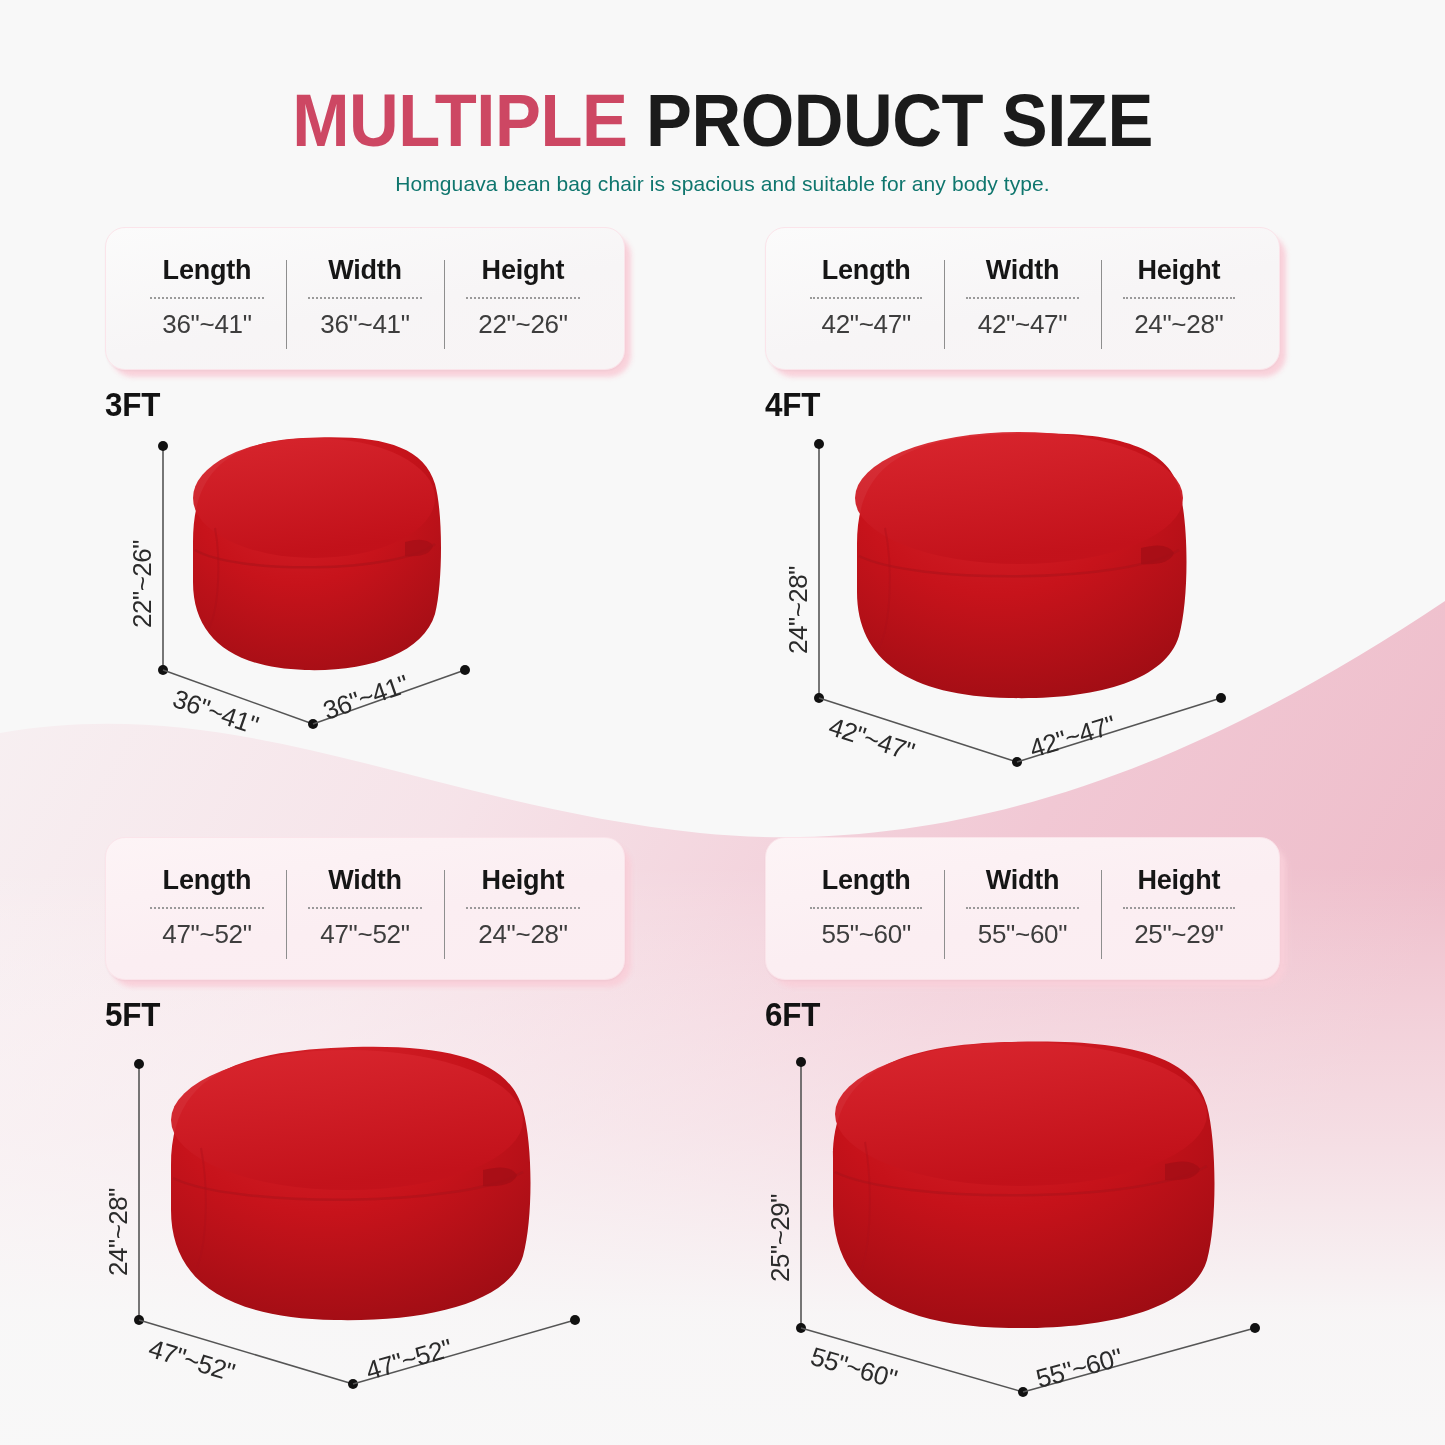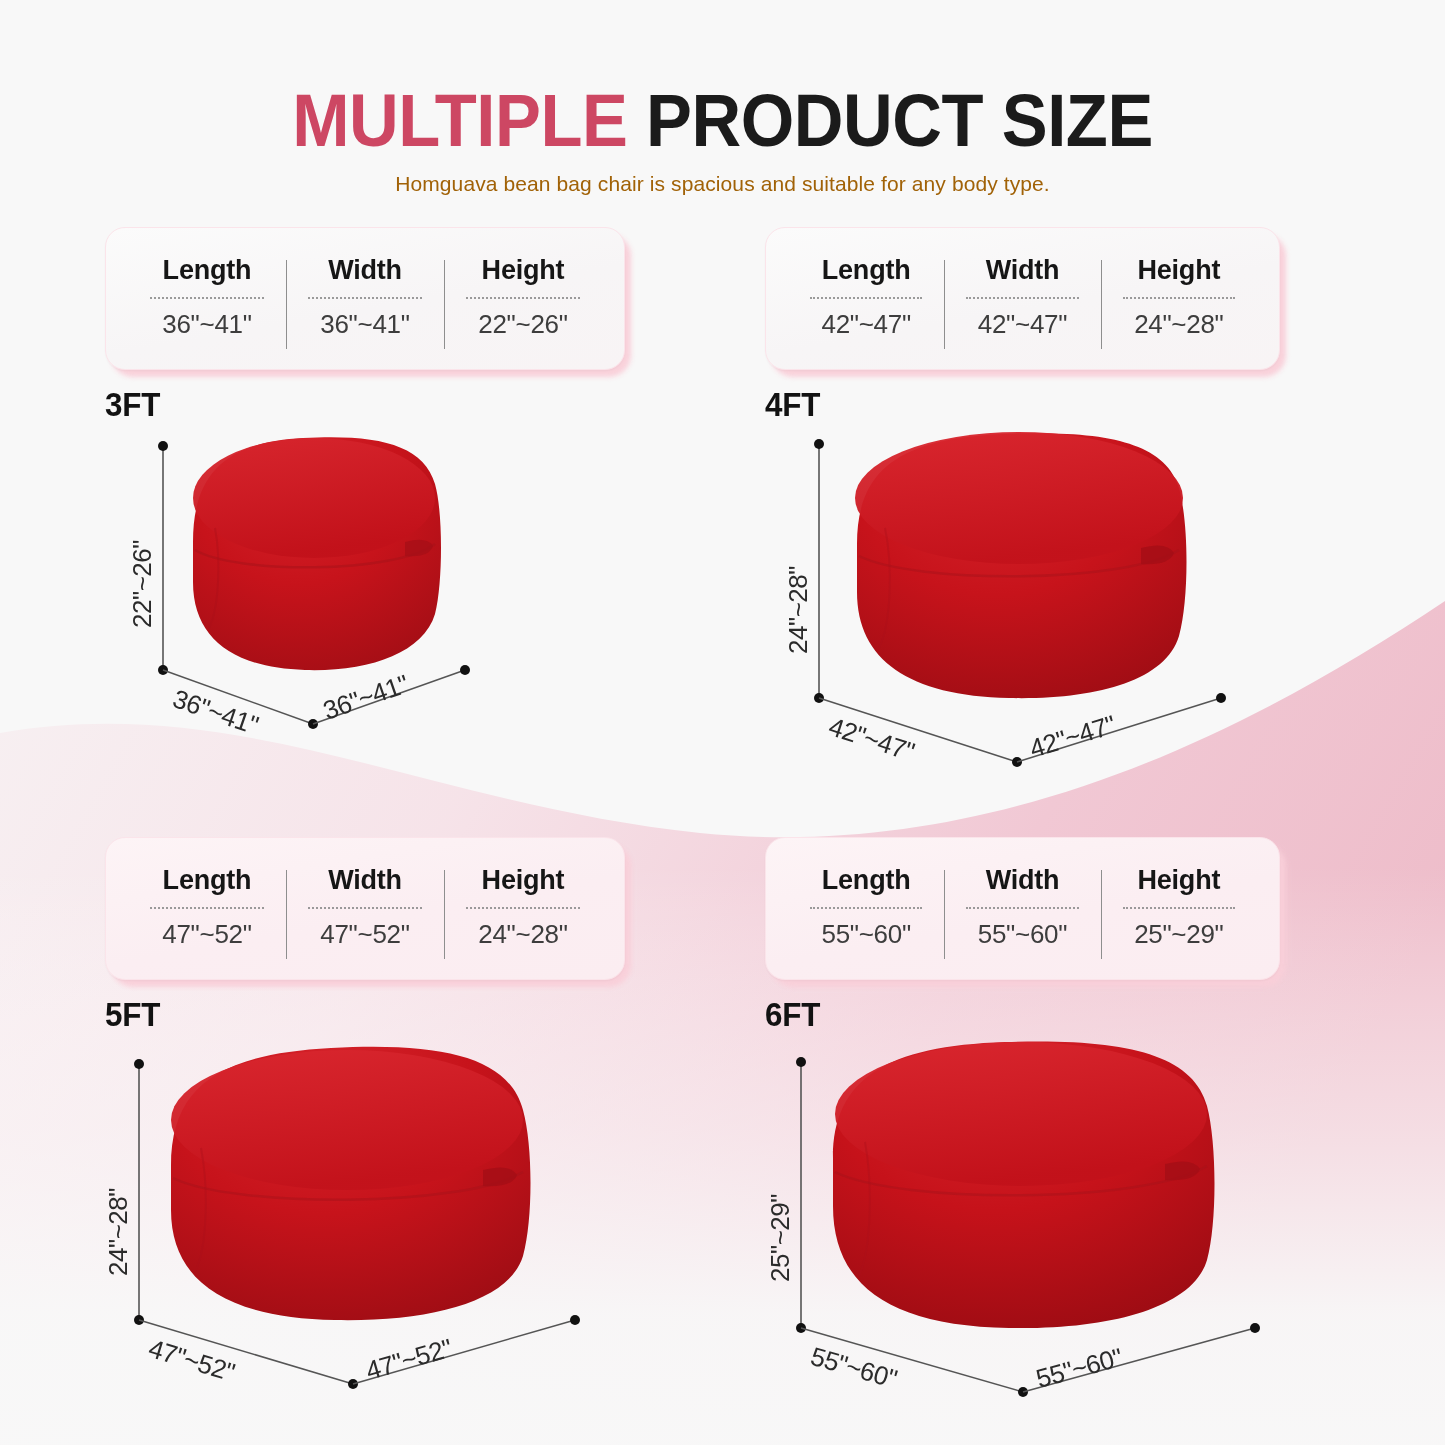--- a/index.html
+++ b/index.html
@@ -39,21 +39,21 @@
     line-height: 1.02;
     white-space: nowrap;
     font-stretch: condensed;
     transform: scaleX(0.93);
   }
   #title .w1 { color: #cd4763; }
   #title .w2 { color: #1b1b1b; }
   #subtitle {
     margin-top: 14px;
     font-size: 21px;
-    color: #a16207;
+    color: #0f766e;
     letter-spacing: 0.1px;
     font-weight: 400;
   }
 
   
   .panel { position: absolute; z-index: 4; }
   #panel-0 { left: 105px;  top: 182px;  width: 640px; height: 560px; }
   #panel-1 { left: 765px;  top: 182px;  width: 660px; height: 570px; }
   #panel-2 { left: 105px;  top: 792px;  width: 640px; height: 590px; }
   #panel-3 { left: 765px;  top: 792px;  width: 660px; height: 590px; }

